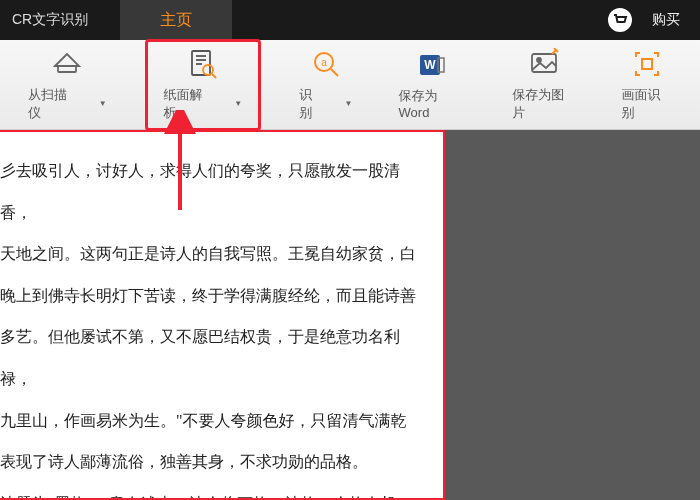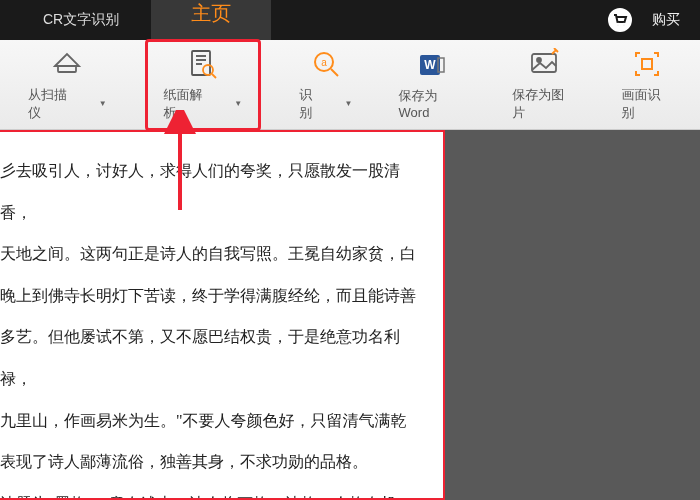--- a/index.html
+++ b/index.html
@@ -1,21 +1,21 @@
 <!DOCTYPE html>
 <html><head>
 <meta charset="utf-8">
 <style>
   * { box-sizing: border-box; margin: 0; padding: 0; }
   body { font-family: "Microsoft YaHei", Arial, sans-serif; width: 700px; height: 500px; overflow: hidden; background: #fff; }
   
-  .titlebar { height: 40px; background: #1a1a1a; display: flex; align-items: center; color: #fff; position: relative; padding-left: 31px; }
+  .titlebar { height: 40px; background: #1a1a1a; display: flex; align-items: center; color: #fff; position: relative; }
   .app-name { padding: 0 12px; font-size: 14px; color: #ddd; }
   .tabs { display: flex; height: 100%; margin-left: 20px; }
-  .tab { padding: 0 40px; display: flex; align-items: flex-start; font-size: 20px; cursor: pointer; color: #ccc; }
+  .tab { padding: 0 40px; display: flex; align-items: center; font-size: 16px; cursor: pointer; color: #ccc; }
   .tab.active { background: #383838; color: #ff8c1a; }
   .buy-area { margin-left: auto; display: flex; align-items: center; padding-right: 20px; gap: 20px; }
   .cart-icon { width: 24px; height: 24px; }
   .buy-text { font-size: 14px; color: #eee; }
   
   .toolbar { height: 90px; background: linear-gradient(#f7f7f7, #eaeaea); border-bottom: 1px solid #ccc; display: flex; align-items: center; padding: 0 20px; gap: 30px; }
   .tool-btn { display: flex; flex-direction: column; align-items: center; gap: 6px; cursor: pointer; padding: 6px 8px; border-radius: 4px; position: relative; }
   .tool-btn.highlighted { border: 3px solid #e23; padding: 6px 16px; }
   .tool-icon { width: 32px; height: 32px; display: flex; align-items: center; justify-content: center; }
   .tool-label { font-size: 13px; color: #555; display: flex; align-items: center; gap: 21px; }

